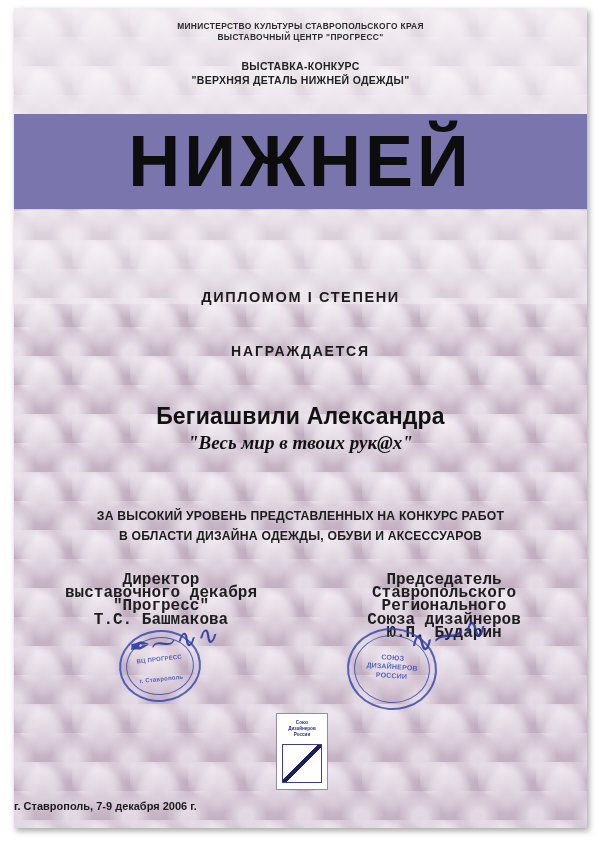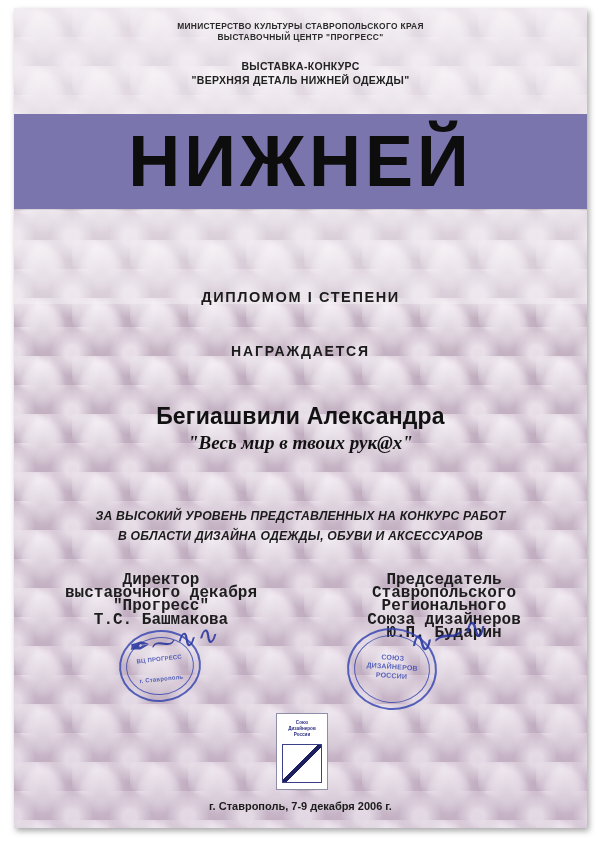--- a/index.html
+++ b/index.html
@@ -164,21 +164,20 @@
   }
   #reason {
     position: absolute;
     top: 498px; left: 30px; right: 30px;
     text-align: center;
     font-size: 12.2px;
     font-weight: bold;
     line-height: 20px;
     letter-spacing: 0.2px;
     color: #1b1b1b;
-    font-style: italic;
   }
 
   
   .sig-block {
     position: absolute;
     top: 566px;
     text-align: center;
     font-size: 16px;
     font-weight: bold;
     line-height: 13.2px;
@@ -262,21 +261,20 @@
     top: 30px; bottom: 6px;
     background:
       linear-gradient(135deg, #ffffff 0%, #ffffff 46%, #1c2060 46%, #1c2060 54%, #ffffff 54%, #ffffff 100%),
       repeating-linear-gradient(180deg, #3a3f86 0 1px, #ffffff 1px 3px);
     border: 1px solid #3a3f86;
   }
 
   #place-date {
     position: absolute;
     top: 792px; left: 0; right: 0;
-    text-align: center;
     font-size: 11px;
     font-weight: bold;
     color: #1b1b1b;
   }
 </style>
 </head>
 <body>
 
 <div id="diploma">
 

